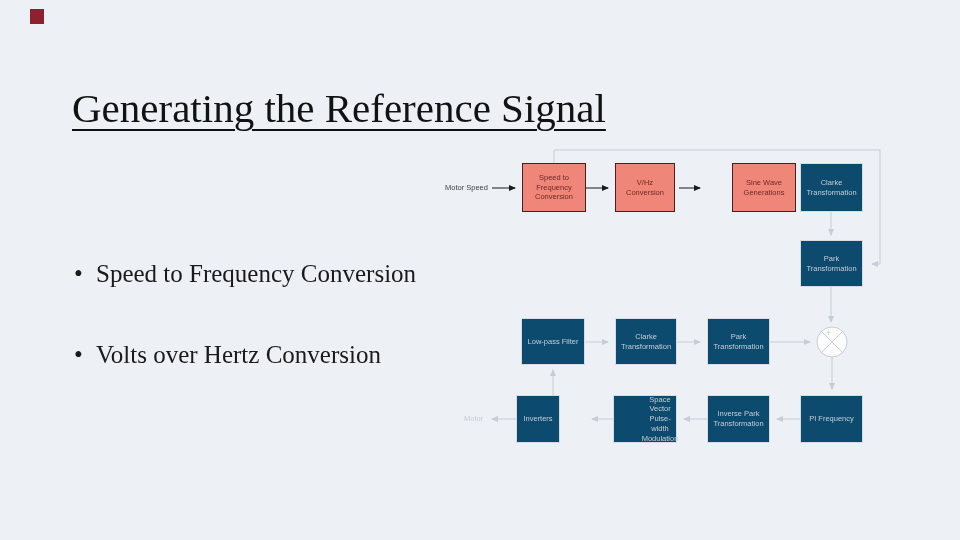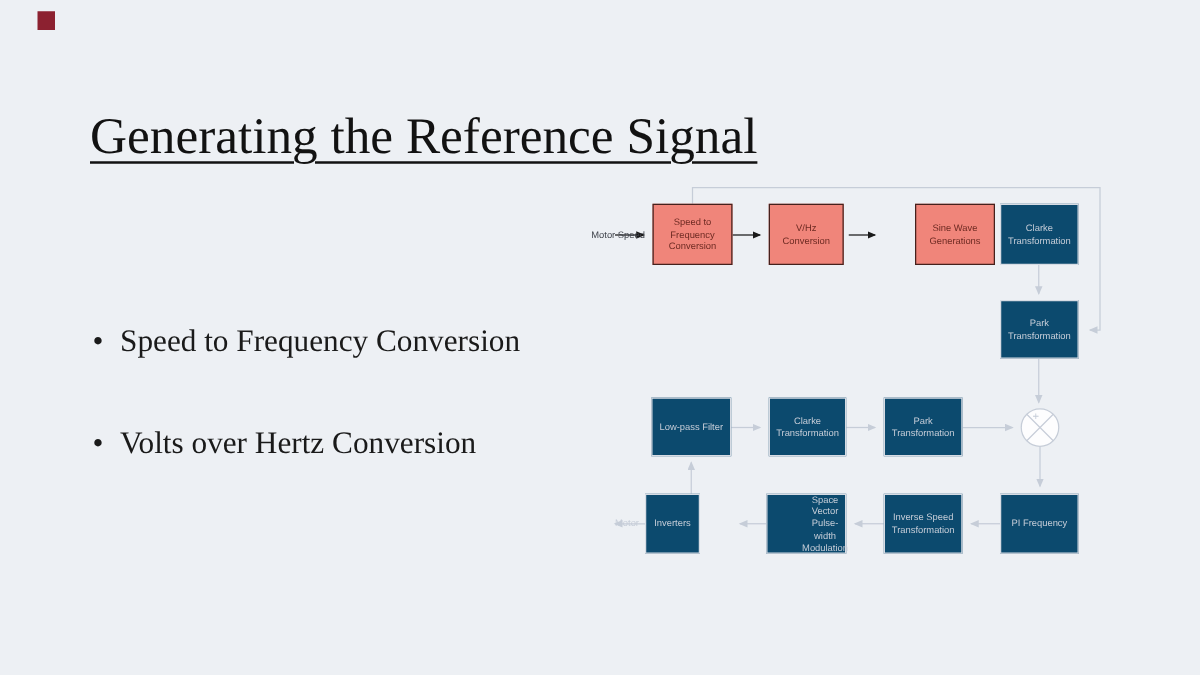--- a/index.html
+++ b/index.html
@@ -54,21 +54,21 @@
     border:1px solid #45211d;
     color:#6d2a22;
   }
   .box.faded{
     background:#0c4a6e;
     border:1px solid #d7dce4;
     color:#c6cdd8;
   }
   .diag-label{
     position:absolute;
-    font-size:7.5px;line-height:1.2;white-space:nowrap;margin-left:28px;
+    font-size:7.5px;line-height:1.2;white-space:nowrap;
   }
   .diag-label.dark{color:#3f434b;}
   .diag-label.faded{color:#c6cdd8;}
   .sum-plus{
     position:absolute;left:826px;top:328px;
     font-size:9px;color:#c6cdd8;
   }
 </style>
 </head>
 <body>
@@ -125,21 +125,21 @@
     <div class="box faded" style="left:800px;top:163px;width:63px;height:49px;">Clarke Transformation</div>
 
     <div class="box faded" style="left:800px;top:240px;width:63px;height:47px;">Park Transformation</div>
 
     <div class="box faded" style="left:521px;top:318px;width:64px;height:47px;">Low-pass Filter</div>
     <div class="box faded" style="left:615px;top:318px;width:62px;height:47px;">Clarke Transformation</div>
     <div class="box faded" style="left:707px;top:318px;width:63px;height:47px;">Park Transformation</div>
 
     <div class="box faded" style="left:516px;top:395px;width:44px;height:48px;">Inverters</div>
     <div class="box faded" style="left:613px;top:395px;width:64px;height:48px;padding-left:32px;">Space Vector Pulse-width Modulation</div>
-    <div class="box faded" style="left:707px;top:395px;width:63px;height:48px;">Inverse Speed Transformation</div>
+    <div class="box faded" style="left:707px;top:395px;width:63px;height:48px;">Inverse Park Transformation</div>
     <div class="box faded" style="left:800px;top:395px;width:63px;height:48px;">PI Frequency</div>
 
     <div class="diag-label dark" style="left:445px;top:183px;">Motor Speed</div>
     <div class="diag-label faded" style="left:464px;top:414px;">Motor</div>
     <div class="sum-plus">+</div>
 
   </div>
 </div>
 
 </body></html>

